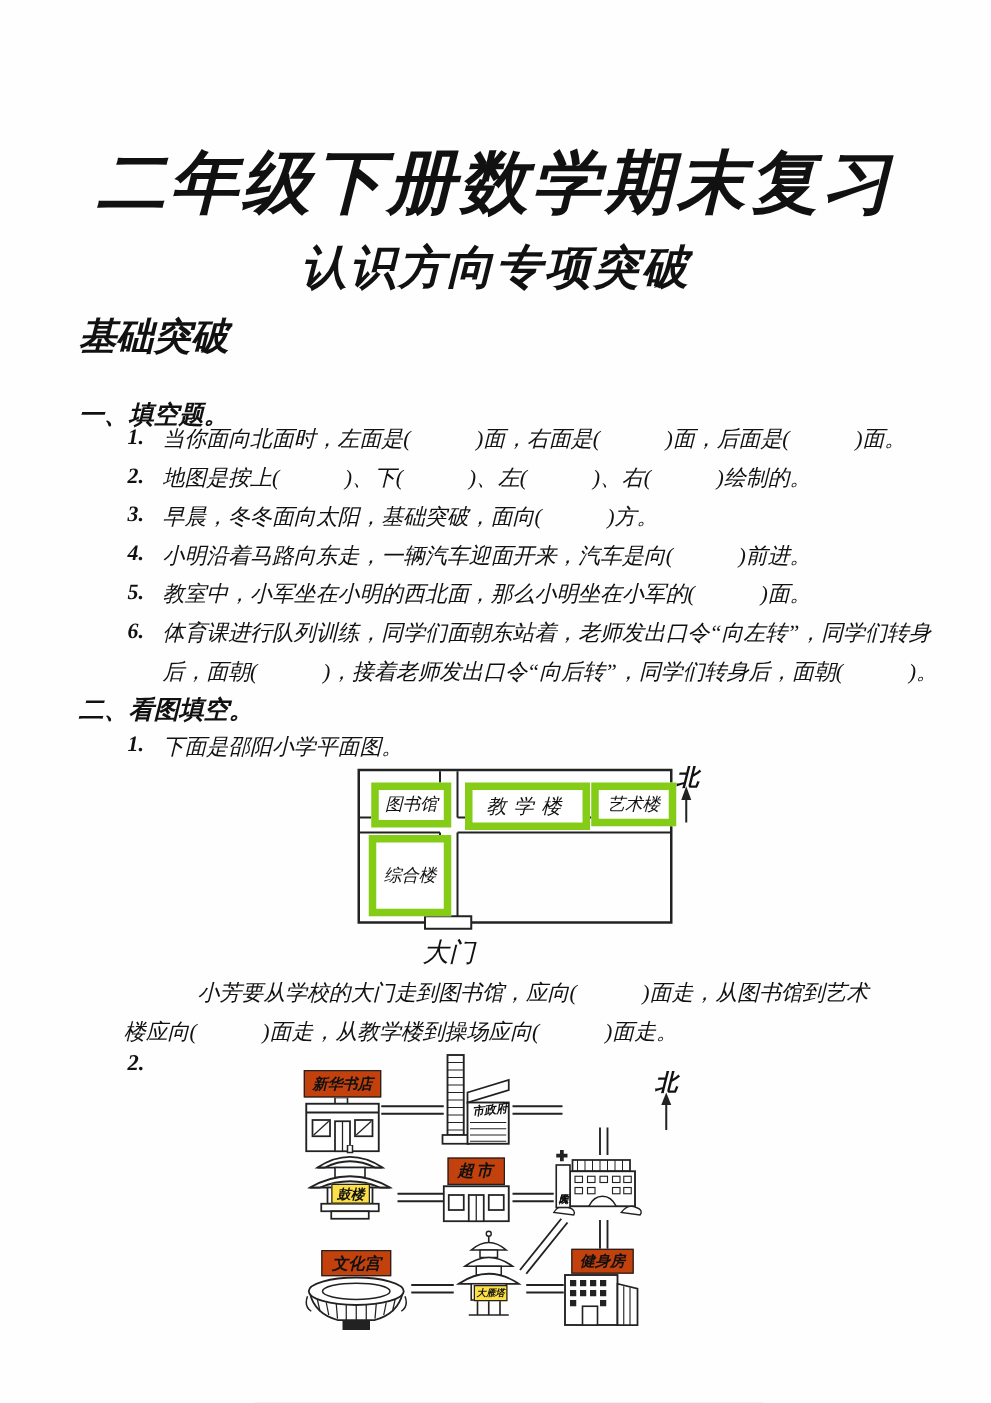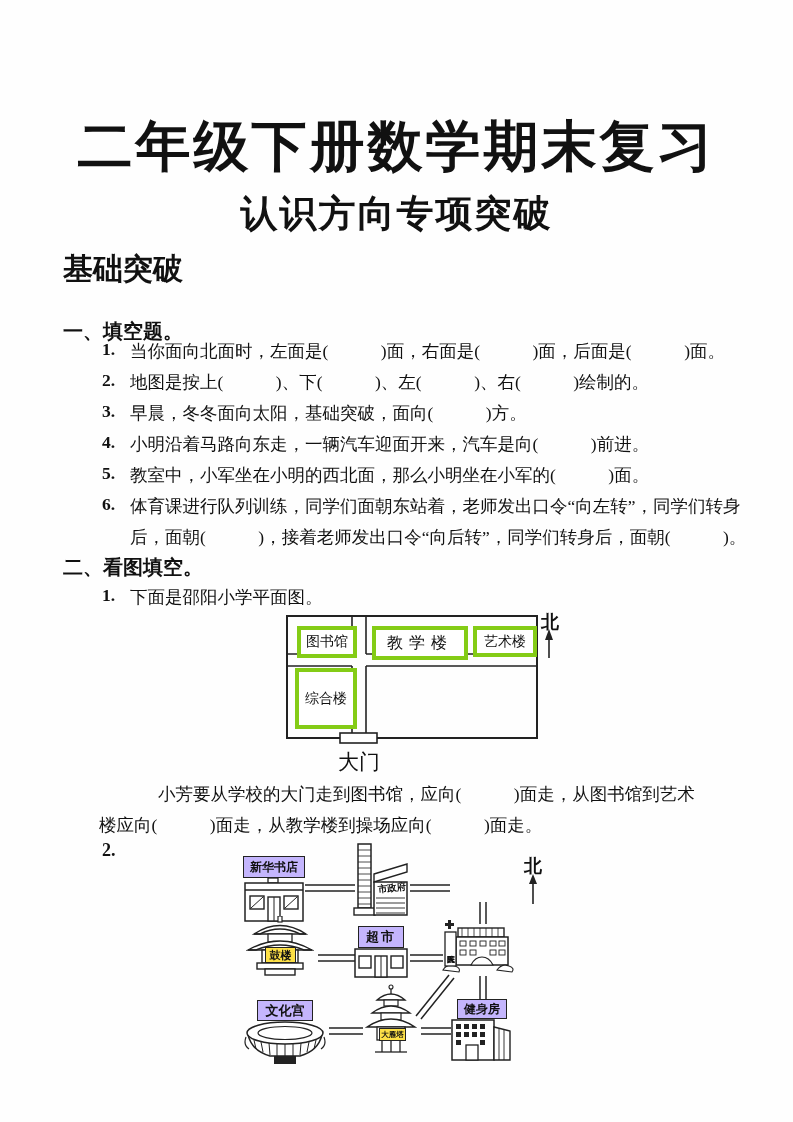--- a/index.html
+++ b/index.html
@@ -1,42 +1,43 @@
 <!DOCTYPE html>
 <html><head>
 <meta charset="utf-8">
 <style>
   html,body{margin:0;padding:0;background:#e8e8e8;}
   #page{
     position:relative;width:793px;height:1122px;margin:0 auto;
     background:#fefefe;color:#111;overflow:hidden;
     font-family:"Liberation Serif","DejaVu Serif",serif;
+    font-style:italic;
   }
   .abs{position:absolute;}
   .title{left:0;right:0;top:110px;text-align:center;font-size:55px;font-weight:700;letter-spacing:3px;}
   .subtitle{left:0;right:0;top:189px;text-align:center;font-size:37px;font-weight:700;letter-spacing:2px;}
   .section-head{left:63px;top:249px;font-size:30px;font-weight:700;}
   .part-head{left:63px;font-size:20px;font-weight:700;}
   .qrow{left:102px;display:flex;font-size:17.5px;white-space:nowrap;}
   .qnum{font-weight:700;width:28px;flex:0 0 28px;}
   .qcont{left:130px;font-size:17.5px;white-space:nowrap;}
   .ptext{font-size:17.5px;white-space:nowrap;}
 
   
   #map1{left:280px;top:610px;width:320px;height:168px;}
   #map1 svg{position:absolute;left:0;top:0;}
-  .mbox{position:absolute;border:4px solid #84cc16;background:#fff;display:flex;align-items:center;justify-content:center;font-size:15px;}
+  .mbox{position:absolute;border:6px solid #84cc16;background:#fff;display:flex;align-items:center;justify-content:center;font-size:15px;}
   .north-label{position:absolute;font-size:18px;font-weight:600;}
   .gate-label{position:absolute;font-size:21px;text-align:center;}
 
   
   #map2{left:230px;top:842px;width:340px;height:238px;}
   #map2 svg.roads{position:absolute;left:0;top:0;}
   .bld{position:absolute;display:flex;flex-direction:column;align-items:center;}
-  .signbox{border:1.5px solid #222;background:#c4b5fd;font-weight:700;text-align:center;white-space:nowrap;display:flex;align-items:center;justify-content:center;}
+  .signbox{border:1.5px solid #222;background:#c2410c;font-weight:700;text-align:center;white-space:nowrap;display:flex;align-items:center;justify-content:center;}
   .bld svg{display:block;}
   .overlabel{position:absolute;font-weight:700;background:#fde047;display:flex;align-items:center;justify-content:center;}
 </style>
 </head>
 <body>
 
 <div id="page">
 
   <div class="abs title">二年级下册数学期末复习</div>
   <div class="abs subtitle">认识方向专项突破</div>

